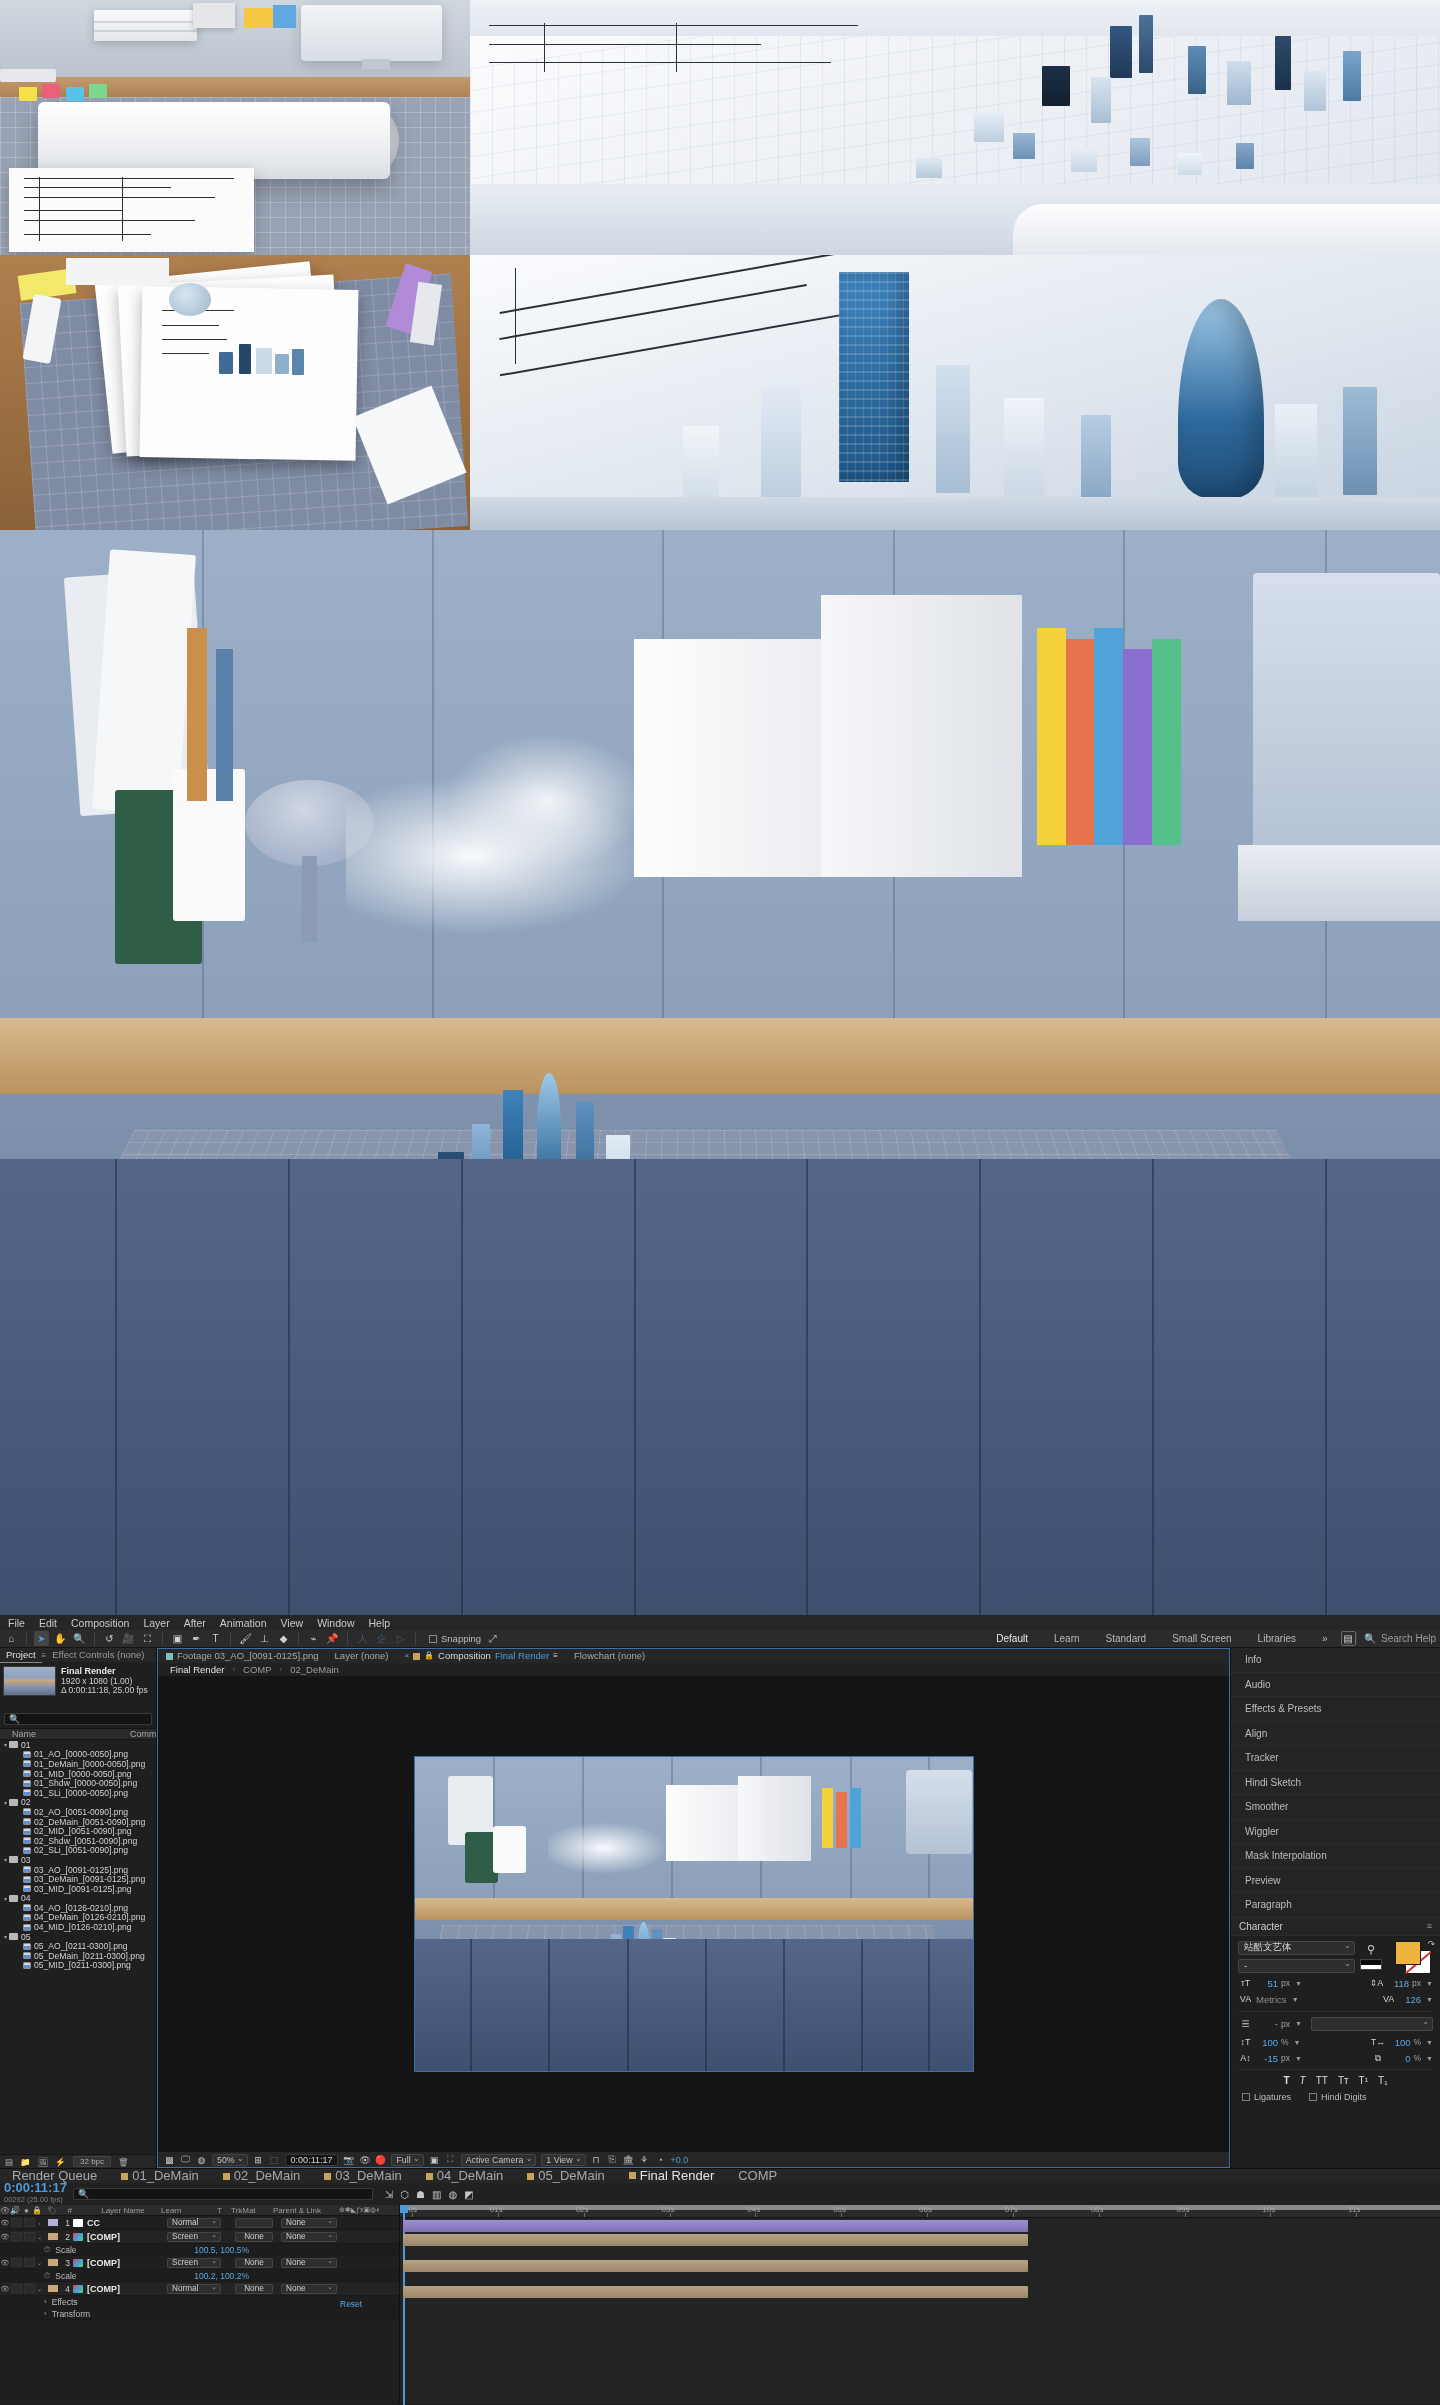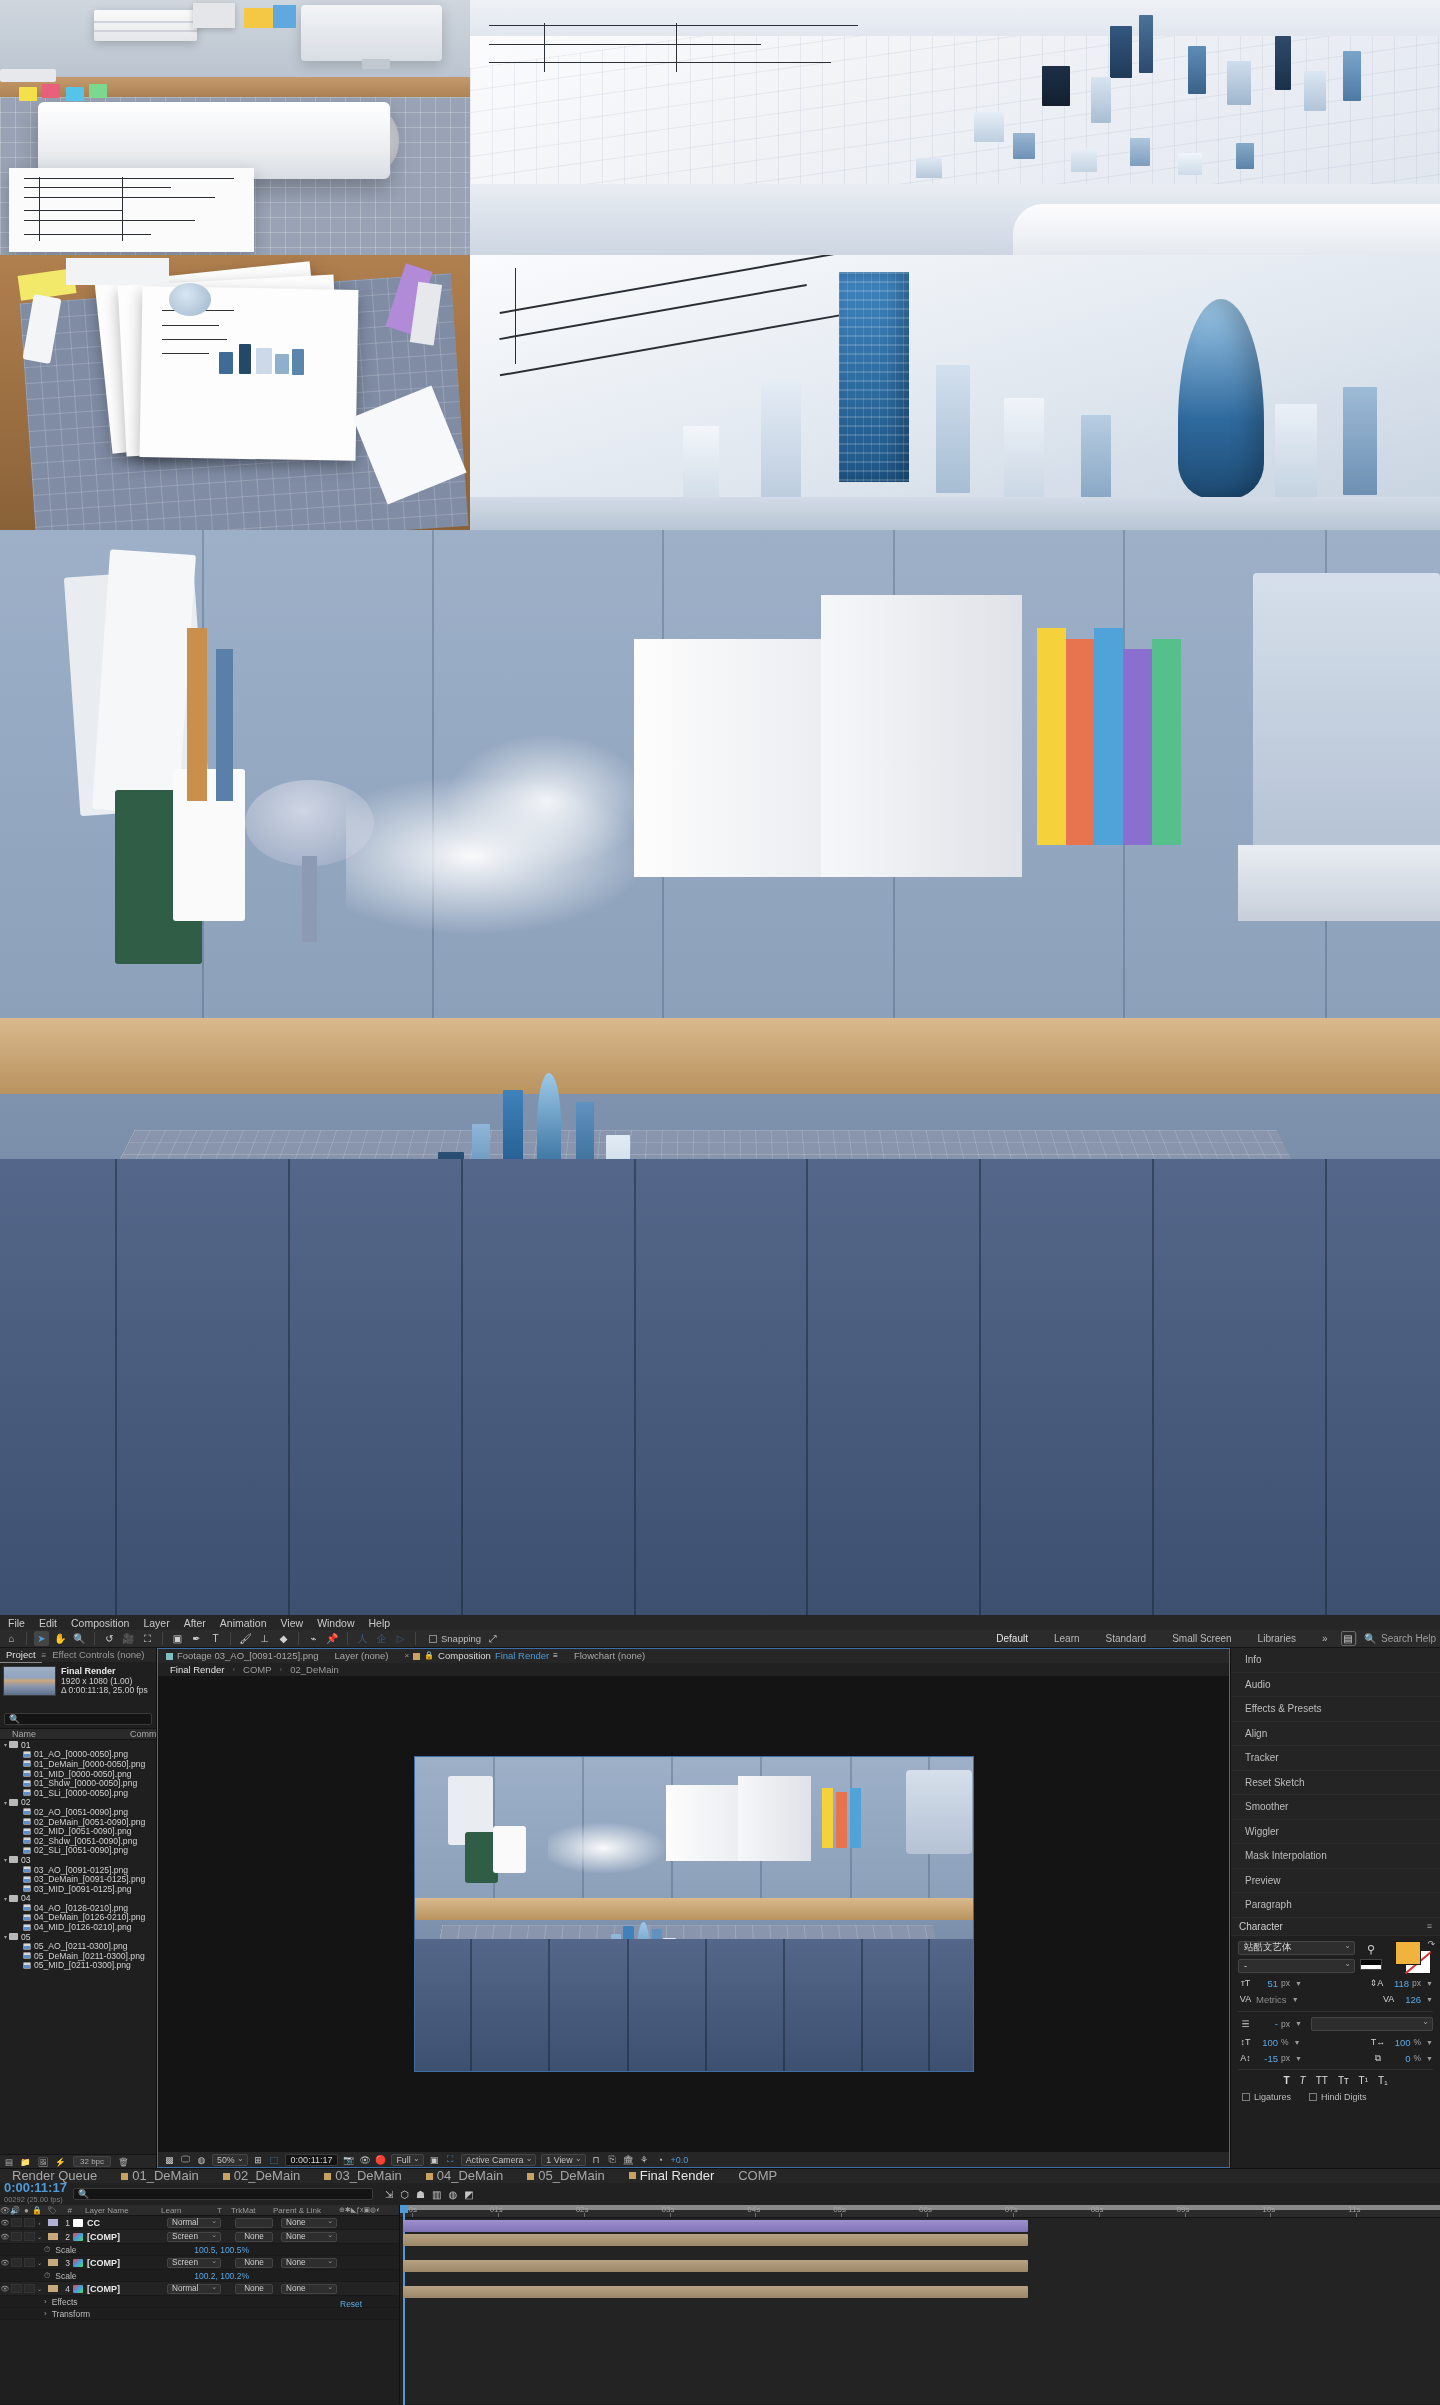--- a/index.html
+++ b/index.html
@@ -806,21 +806,21 @@
       </div>
     </div>
 
     <div class="rdock">
       <div id="rpanels">
           <div class="rpanel">Info</div>
           <div class="rpanel">Audio</div>
           <div class="rpanel">Effects &amp; Presets</div>
           <div class="rpanel">Align</div>
           <div class="rpanel">Tracker</div>
-          <div class="rpanel">Reset Sketch</div>
+          <div class="rpanel">Hindi Sketch</div>
           <div class="rpanel">Smoother</div>
           <div class="rpanel">Wiggler</div>
           <div class="rpanel">Mask Interpolation</div>
           <div class="rpanel">Preview</div>
           <div class="rpanel">Paragraph</div>
         </div>
       <div class="charhdr">
         <span>Character</span>
         <span class="mn">≡</span>
       </div>
@@ -966,21 +966,21 @@
 
     <div class="tlbody">
       <div class="lcol">
         <div class="lhdr">
           <span style="width:10px;text-align:center;">👁</span>
           <span style="width:11px;text-align:center;">🔊</span>
           <span style="width:11px;text-align:center;">●</span>
           <span style="width:11px;text-align:center;">🔒</span>
           <span style="width:18px;text-align:center;">🏷</span>
           <span style="width:14px;text-align:right;padding-right:3px;">#</span>
-          <span style="flex:1;padding-left:10px;">Layer Name</span>
+          <span style="flex:1;padding-left:10px;text-align:center;">Layer Name</span>
           <span style="width:56px;">Learn</span>
           <span style="width:14px;">T</span>
           <span style="width:42px;">TrkMat</span>
           <span style="width:66px;">Parent &amp; Link</span>
           <span style="width:60px;font-size:7px;">⊕✱◣ƒx▣◍◐</span>
         </div>
         <div id="layer-rows">
             <div class="lrow">
               <span class="eyecell">👁</span>
               <span class="boxcell"></span>

